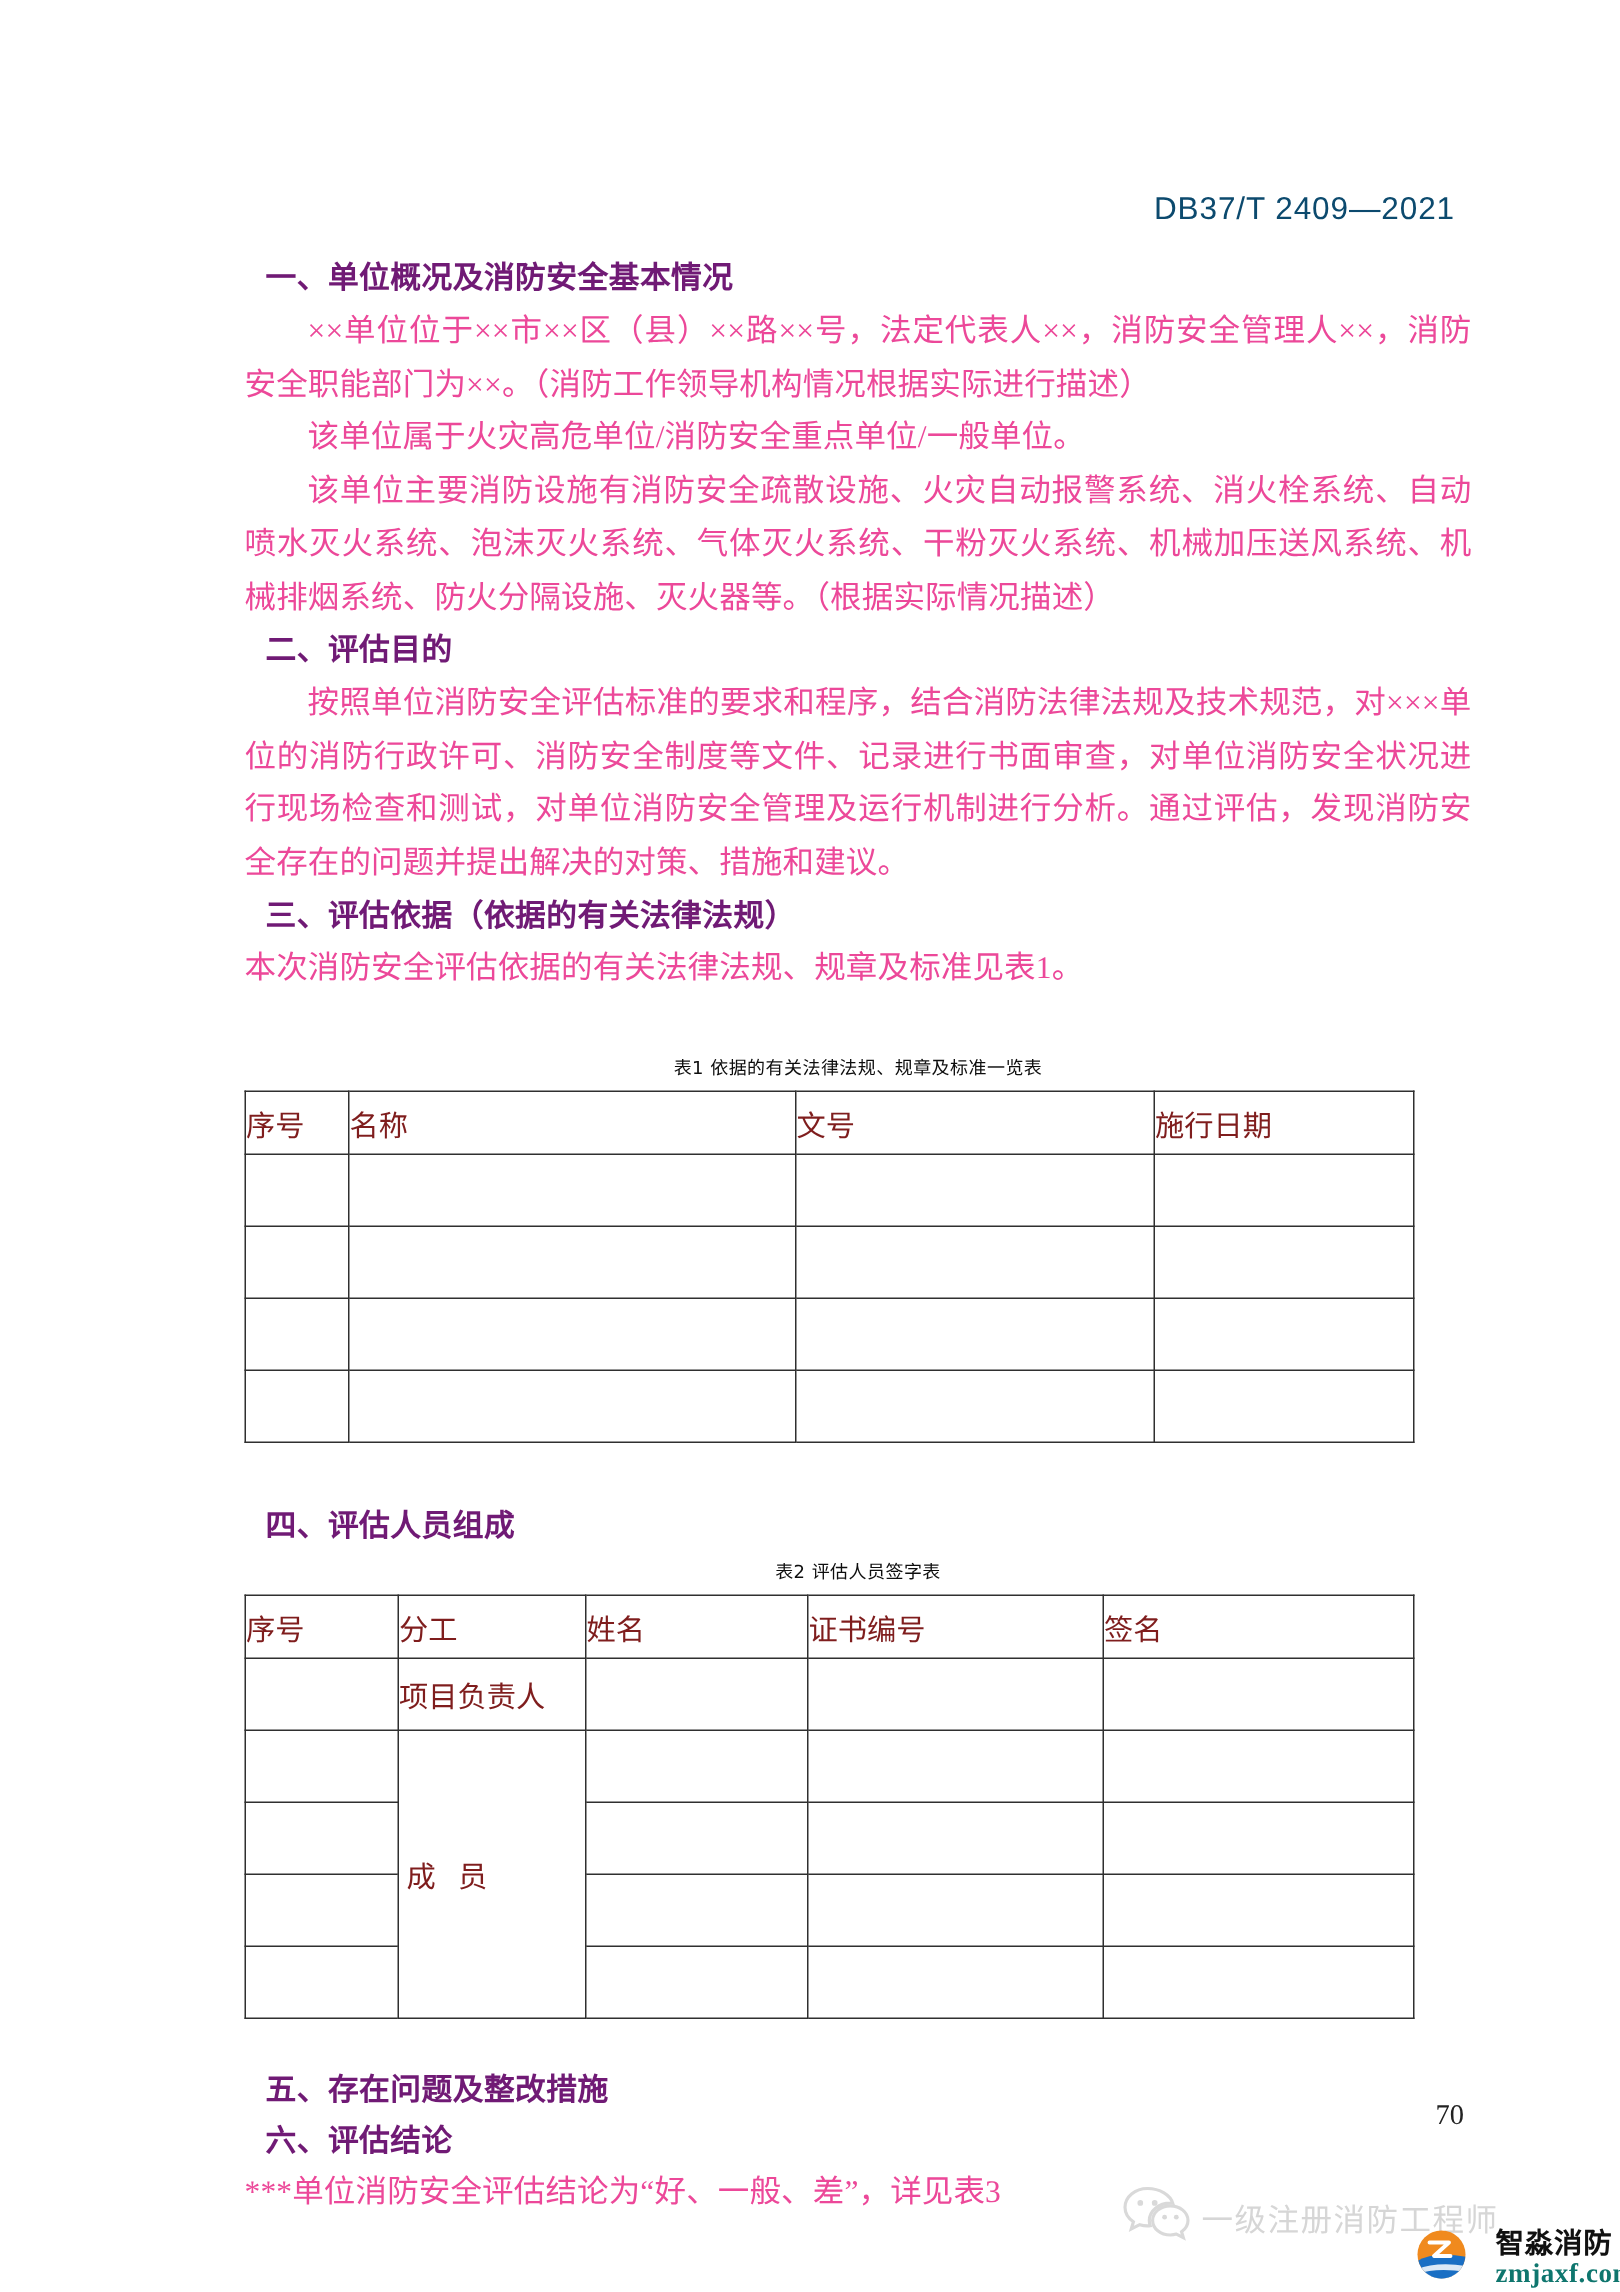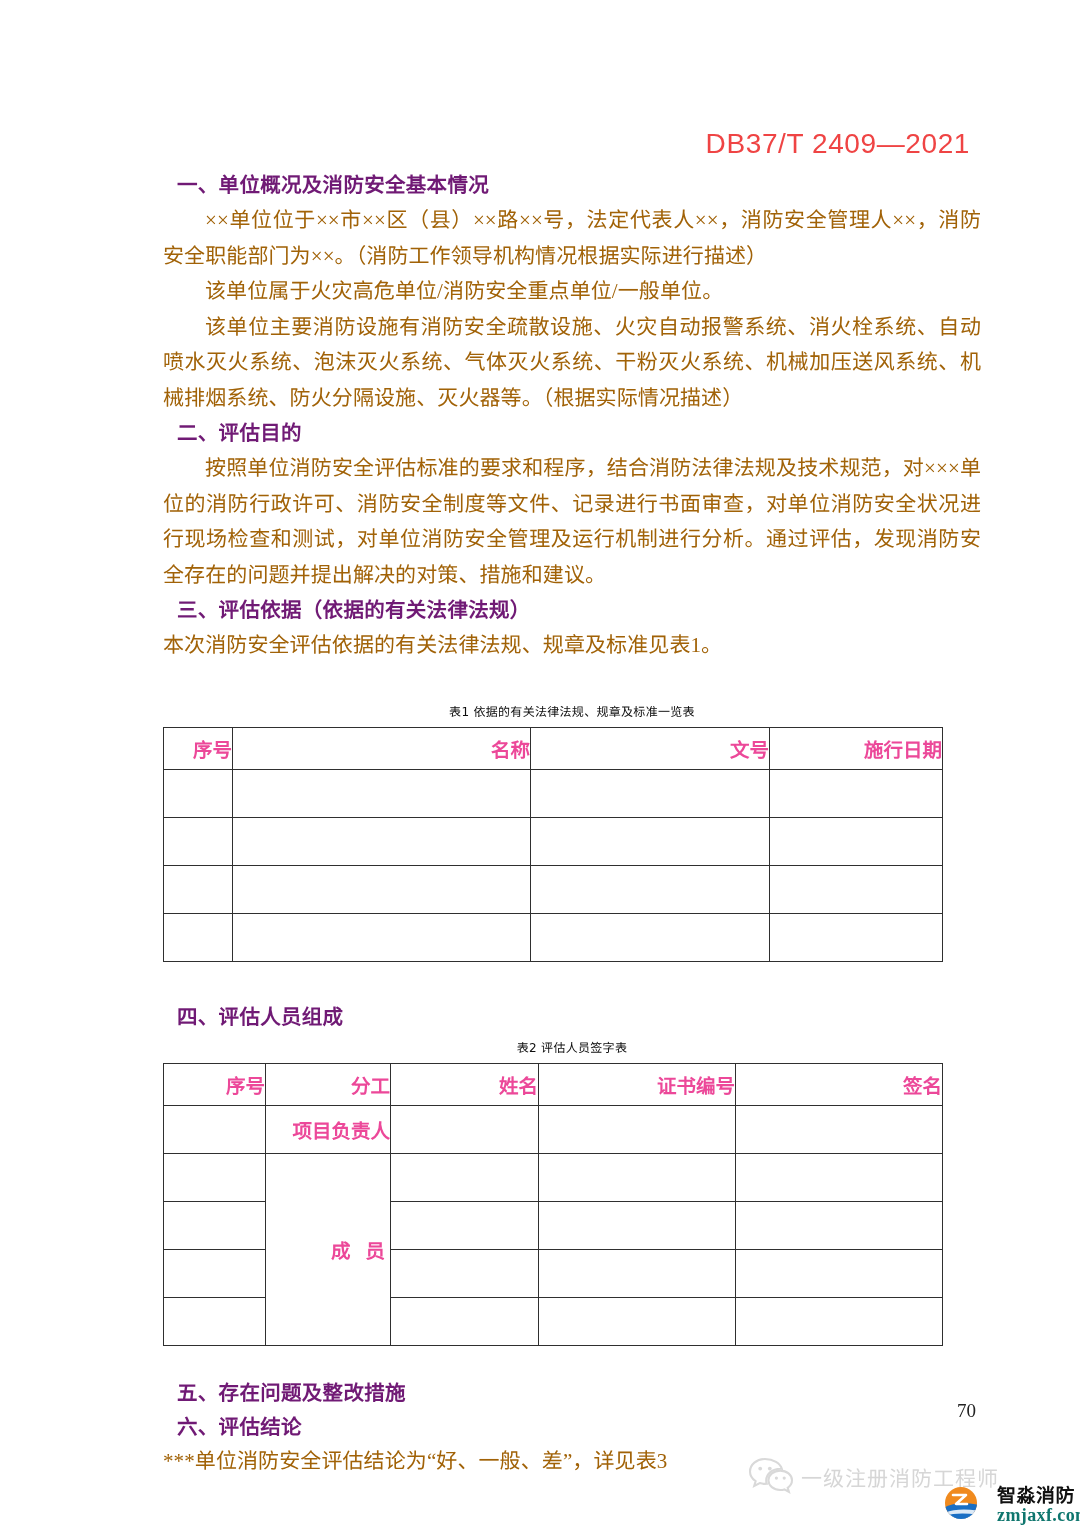--- a/index.html
+++ b/index.html
@@ -18,23 +18,23 @@
     color: #1a1a1a;
     box-sizing: border-box;
   }
 
   
   .doc-header {
     position: absolute;
     top: 128px;
     right: 110px;
     font-family: "Liberation Sans", "DejaVu Sans", sans-serif;
-    font-size: 28px;
+    font-size: 21px;
     letter-spacing: 0.6px;
-    color: #ef4444;
+    color: #0c4a6e;
     white-space: nowrap;
   }
 
   
   .content {
     position: absolute;
     left: 163px;
     top: 168px;
     width: 818px;
   }
@@ -50,21 +50,21 @@
   }
   .h-sec.tight { margin-bottom: 0; }
 
   p.body {
     margin: 0;
     font-size: 21px;
     line-height: 35.5px;
     text-align: justify;
     text-justify: inter-ideograph;
     text-indent: 42px;
-    color: #a16207;
+    color: #ec4899;
     letter-spacing: 0.1px;
   }
   p.body.noindent { text-indent: 0; }
 
   
   .tbl-caption {
     font-family: "DejaVu Sans", "Liberation Sans", sans-serif;
     font-weight: 400;
     font-size: 12px;
     text-align: center;
@@ -75,25 +75,25 @@
   
   table.doc-table {
     border-collapse: collapse;
     width: 779px;
     table-layout: fixed;
     background: #fff;
   }
   table.doc-table th,
   table.doc-table td {
     border: 1.4px solid #2f2f2f;
-    font-weight: bold;
+    font-weight: normal;
     font-size: 19.5px;
-    text-align: right;
+    text-align: left;
     vertical-align: middle;
-    color: #ec4899;
+    color: #7f1d1d;
     padding: 0;
     font-family: "Liberation Serif", "DejaVu Serif", serif;
   }
   table.doc-table thead th { height: 41px; }
   table.doc-table tbody td { height: 47px; }
 
   
   .t1 col.c1 { width: 69px; }
   .t1 col.c2 { width: 298px; }
   .t1 col.c3 { width: 239px; }

